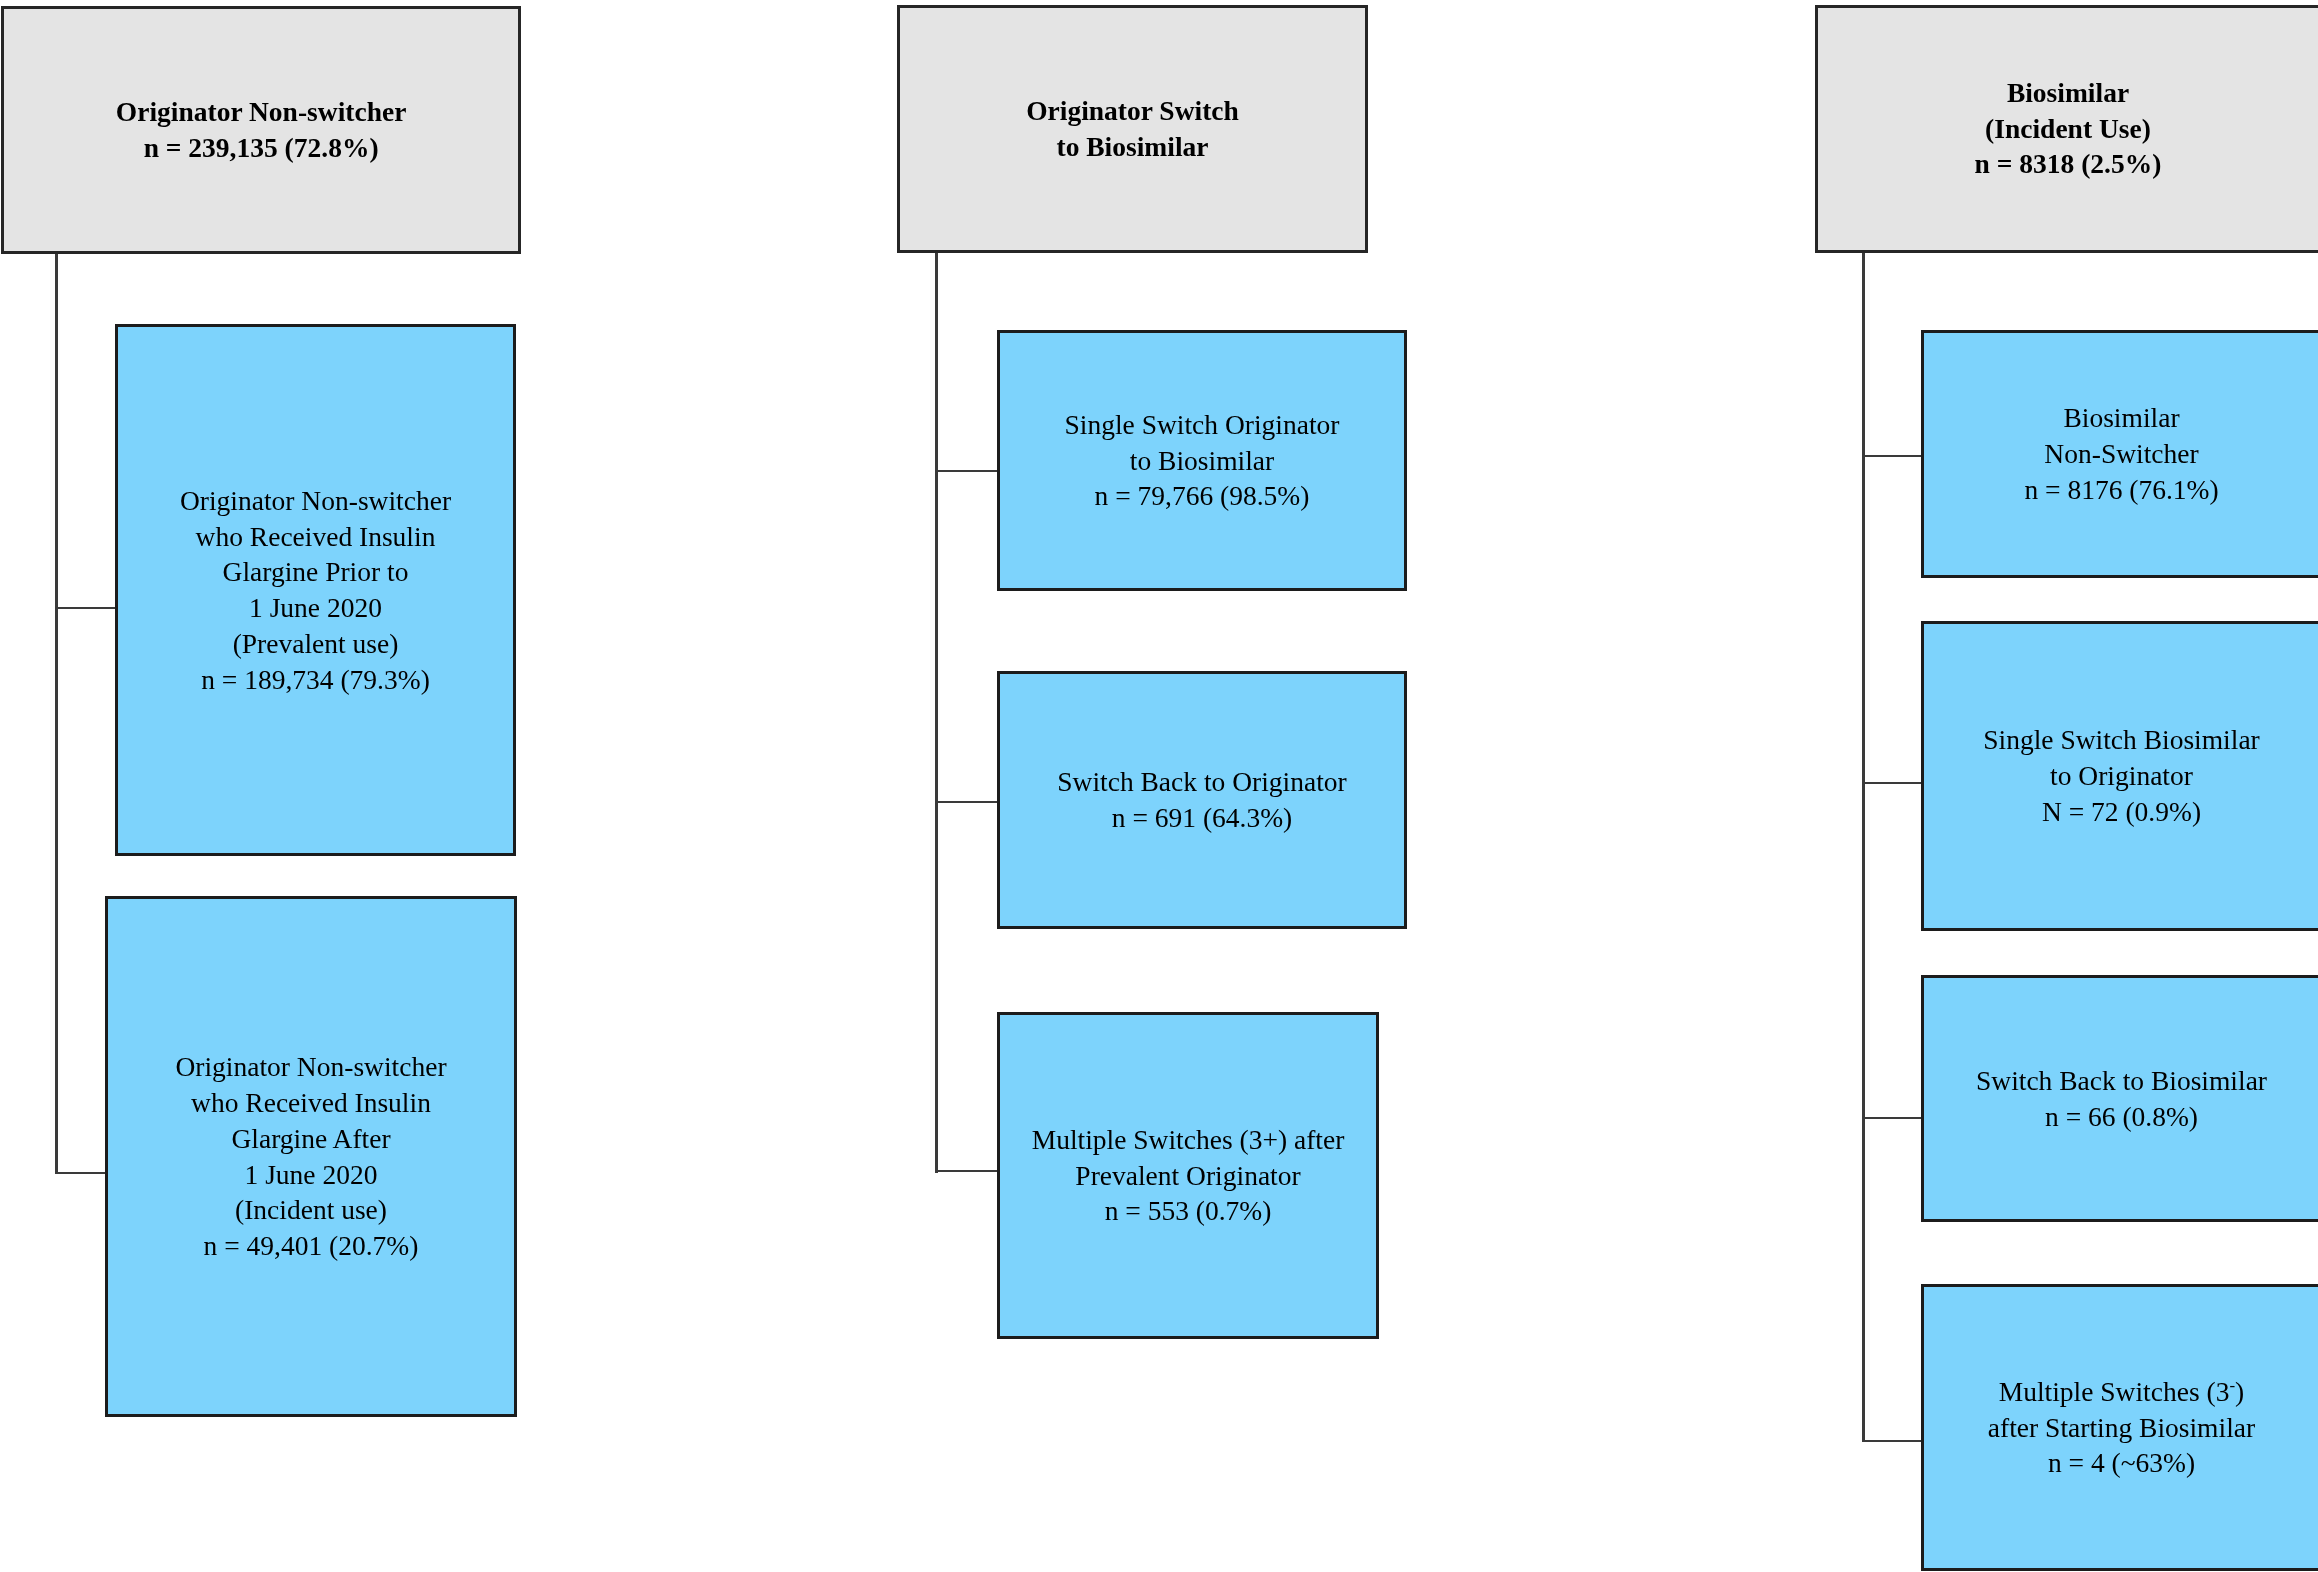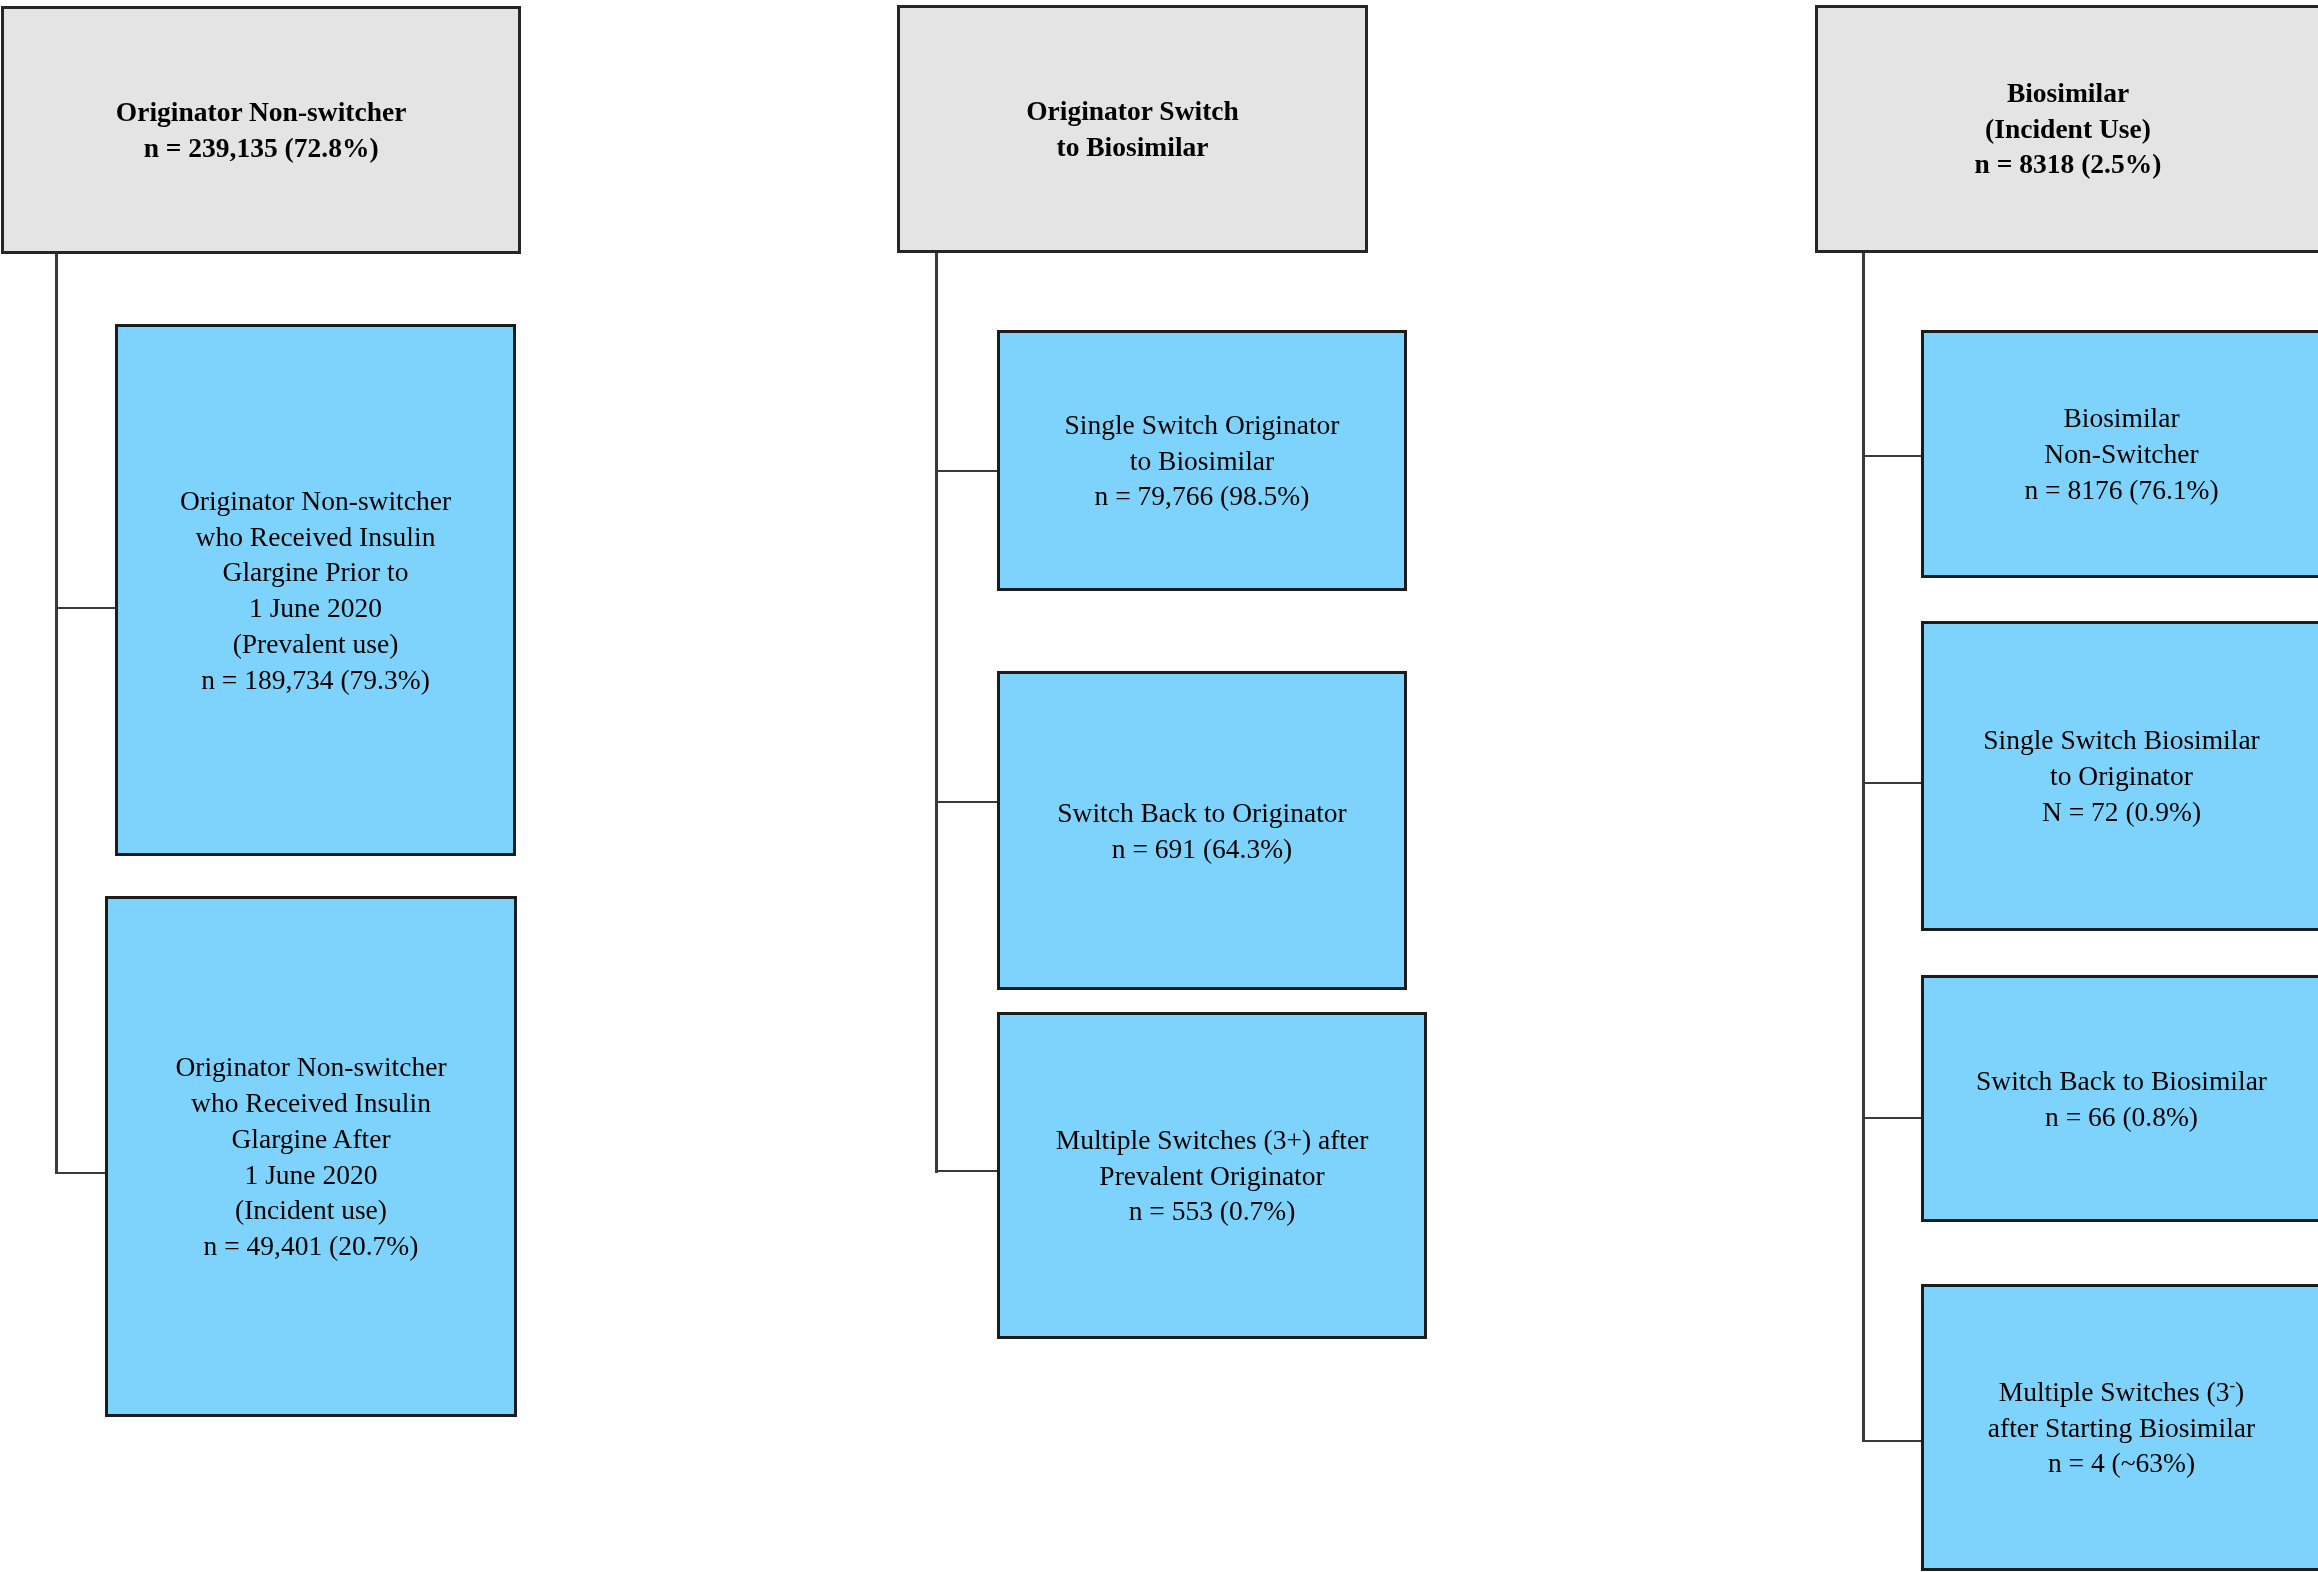--- a/index.html
+++ b/index.html
@@ -105,28 +105,28 @@
   </div>
 
   <div class="node child" style="left:997px; top:330px; width:410px; height:261px;">
     <div class="txt">
         <div>Single Switch Originator</div>
         <div>to Biosimilar</div>
         <div>n = 79,766 (98.5%)</div>
       </div>
   </div>
 
-  <div class="node child" style="left:997px; top:671px; width:410px; height:319px;">
+  <div class="node child" style="left:997px; top:671px; width:410px; height:258px;">
     <div class="txt">
         <div>Switch Back to Originator</div>
         <div>n = 691 (64.3%)</div>
       </div>
   </div>
 
-  <div class="node child" style="left:997px; top:1012px; width:430px; height:327px;">
+  <div class="node child" style="left:997px; top:1012px; width:382px; height:327px;">
     <div class="txt">
         <div>Multiple Switches (3+) after</div>
         <div>Prevalent Originator</div>
         <div>n = 553 (0.7%)</div>
       </div>
   </div>
 
   <div class="connector v" style="left:1862px; top:252px; height:1190px;"></div>
   <div class="connector h" style="left:1862px; top:455px; width:62px;"></div>
   <div class="connector h" style="left:1862px; top:782px; width:62px;"></div>

